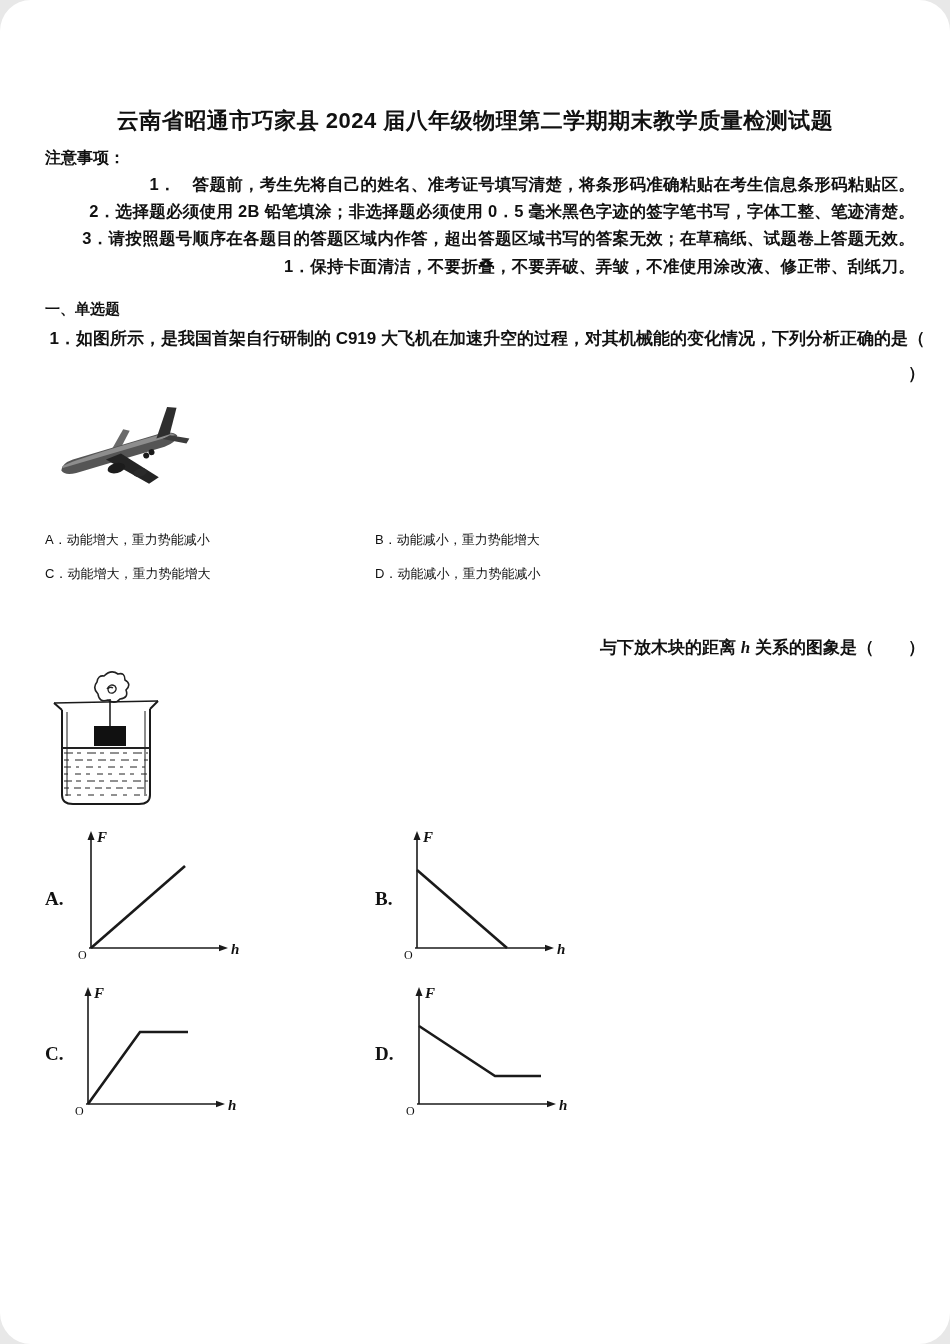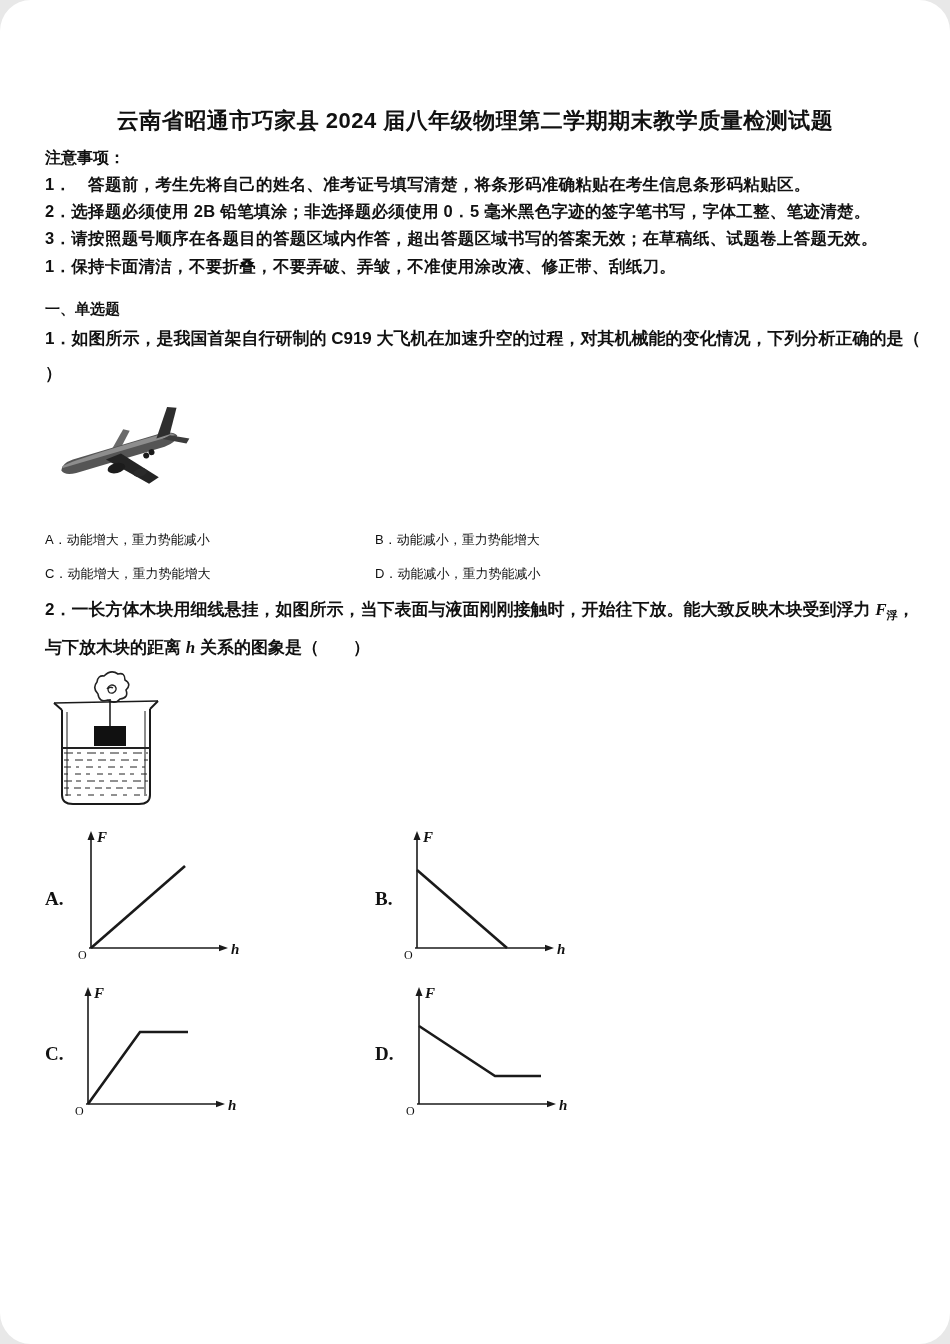--- a/index.html
+++ b/index.html
@@ -1,21 +1,21 @@
 <!DOCTYPE html>
 <html><head>
 <meta charset="utf-8">
 <style>
   html,body { margin:0; padding:0; background:#e8e8e8; }
   .page {
     position:relative; width:950px; height:1344px; margin:0 auto;
     background:#ffffff; overflow:hidden;
     font-family:"Liberation Sans","DejaVu Sans",sans-serif; color:#111;border-radius:31px;
   }
-  .abs { position:absolute; }
+  .abs { position:absolute;text-align:right; }
   .title {
     left:0; top:106px; width:100%; text-align:center;
     font-size:22px; font-weight:bold; letter-spacing:0.5px;
   }
   .notice-heading { left:45px; top:148px; font-size:16px; font-weight:bold; }
   .body-line {
     left:45px; width:870px; font-size:16.5px; font-weight:600; letter-spacing:0.3px;
     white-space:normal;
   }
   .section-heading { left:45px; top:300px; font-size:15px; font-weight:bold; }
@@ -73,21 +73,20 @@
         <circle cx="104" cy="56" r="3" fill="#1a1a1a"></circle>
       </g>
     </svg>
   </div>
 
   <div class="abs opt" style="left:45px;  top:531px">A．动能增大，重力势能减小</div>
   <div class="abs opt" style="left:375px; top:531px">B．动能减小，重力势能增大</div>
   <div class="abs opt" style="left:45px;  top:565px">C．动能增大，重力势能增大</div>
   <div class="abs opt" style="left:375px; top:565px">D．动能减小，重力势能减小</div>
 
-  <div class="abs q-text" style="top:598px"><span>2．一长方体木块用细线悬挂，如图所示，当下表面与液面刚刚接触时，开始往下放。能大致反映木块受到浮力 </span><span class="ser-i">F</span><sub class="small">浮</sub><span>，</span></div>
   <div class="abs q-text" style="top:636px"><span>与下放木块的距离 </span><span class="ser-i">h</span><span> 关系的图象是（　　）</span></div>
 
   <div class="abs" style="left:52px; top:668px">
     <svg width="115" height="145" viewBox="0 0 115 145">
 
       <g>
         <path d="M52 8 Q59 1 66 6 Q73 4 73 12 Q80 16 74 22 Q77 30 68 31 Q63 37 56 32 Q47 35 46 26 Q40 20 45 14 Q46 7 52 8 Z" fill="#ffffff" stroke="#222" stroke-width="1.6"></path>
         <path d="M55 21 Q58 15 63 18 Q66 22 61 25 Q56 26 56 21 Q58 18 61 20" fill="none" stroke="#222" stroke-width="1.3"></path>
       </g>
 

